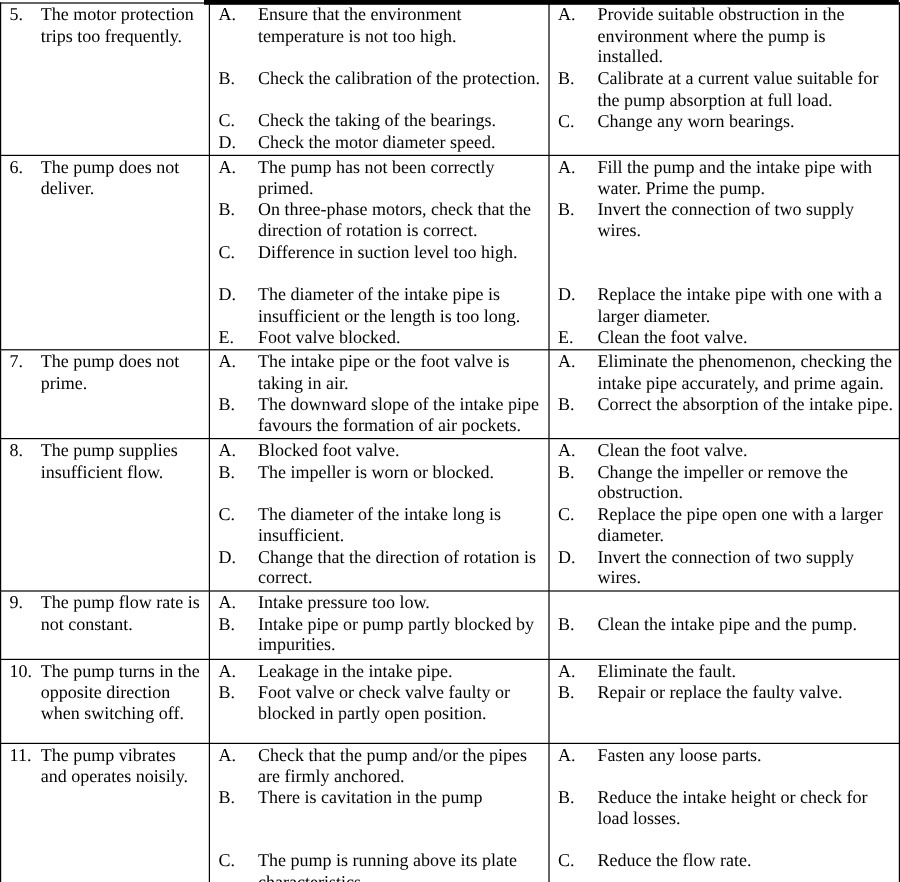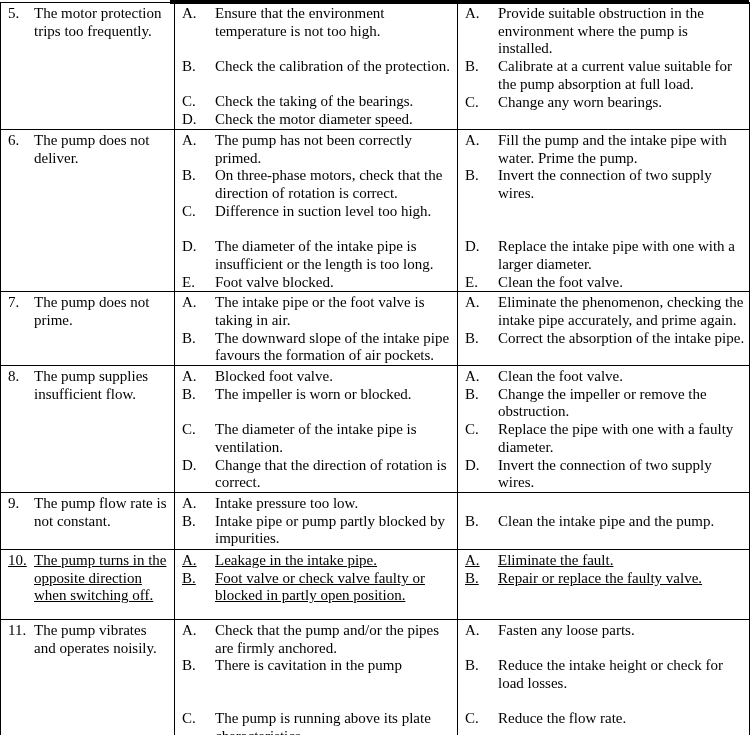--- a/index.html
+++ b/index.html
@@ -36,21 +36,21 @@
 
   col.c-problem { width: 174px; }
   col.c-causes  { width: 283px; }
   col.c-remedy  { width: 292px; }
 
   tr.r0 td { height: 125px; }
   tr.r1 td { height: 161px; }
   tr.r2 td { height: 68px;  }
   tr.r3 td { height: 122px; }
   tr.r4 td { height: 57px;  }
-  tr.r5 td { height: 70px; text-decoration: underline;  }
+  tr.r5 td { height: 70px;  }
   tr.r6 td { height: 122px; }
 
   .prob { display: grid; grid-template-columns: 26px 1fr; }
   .item { display: grid; grid-template-columns: 25px 1fr; column-gap: 8px; }
   .item.g1 { margin-top: 17.7px; }
   .item.g2 { margin-top: 35.4px; }
   .letter, .num { white-space: nowrap; }
 </style>
 </head>
 <body>
@@ -191,39 +191,39 @@
             <div class="item g0">
               <span class="letter">A.</span>
               <span class="text">Blocked foot valve.</span>
             </div>
             <div class="item g0">
               <span class="letter">B.</span>
               <span class="text">The impeller is worn or blocked.</span>
             </div>
             <div class="item g1">
               <span class="letter">C.</span>
-              <span class="text">The diameter of the intake pipe is ventilation.</span>
+              <span class="text">The diameter of the intake long is insufficient.</span>
             </div>
             <div class="item g0">
               <span class="letter">D.</span>
               <span class="text">Change that the direction of rotation is correct.</span>
             </div>
           </td>
           <td>
             <div class="item g0">
               <span class="letter">A.</span>
               <span class="text">Clean the foot valve.</span>
             </div>
             <div class="item g0">
               <span class="letter">B.</span>
               <span class="text">Change the impeller or remove the obstruction.</span>
             </div>
             <div class="item g0">
               <span class="letter">C.</span>
-              <span class="text">Replace the pipe with one with a faulty diameter.</span>
+              <span class="text">Replace the pipe open one with a larger diameter.</span>
             </div>
             <div class="item g0">
               <span class="letter">D.</span>
               <span class="text">Invert the connection of two supply wires.</span>
             </div>
           </td>
         </tr>
         <tr class="r4">
           <td>
             <div class="prob">

